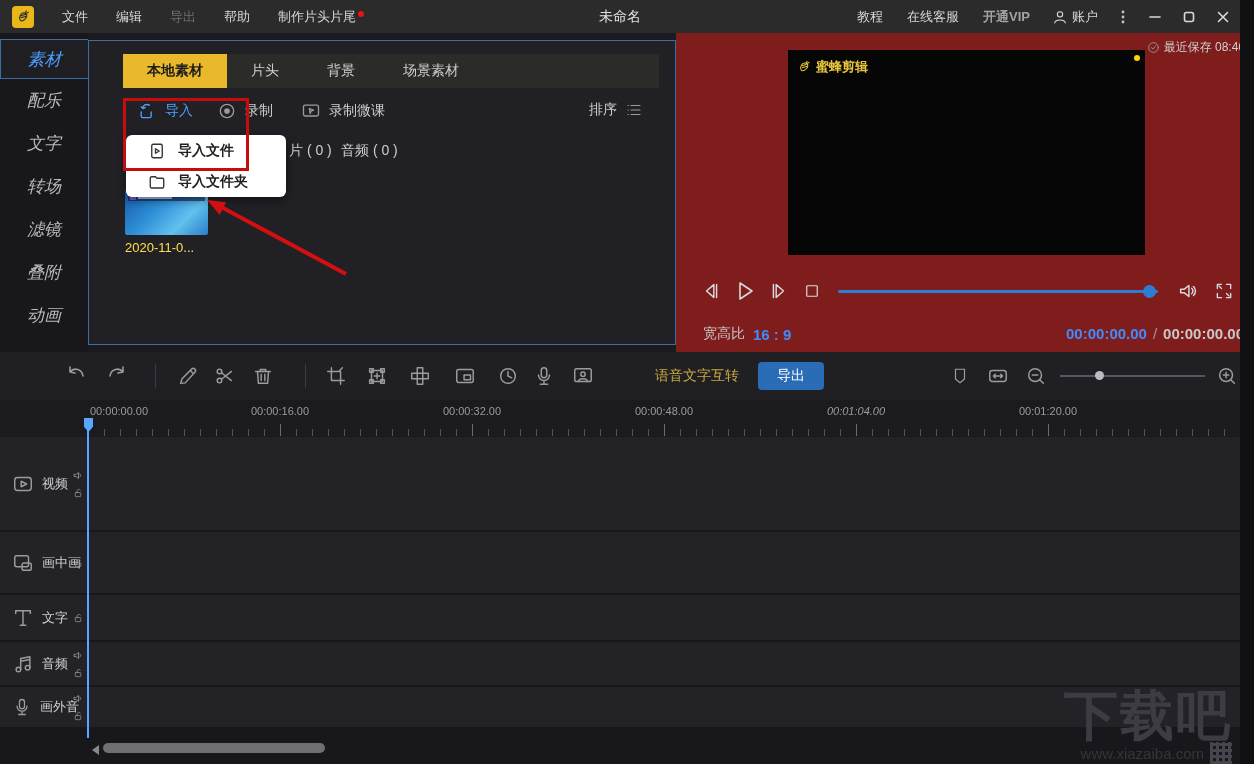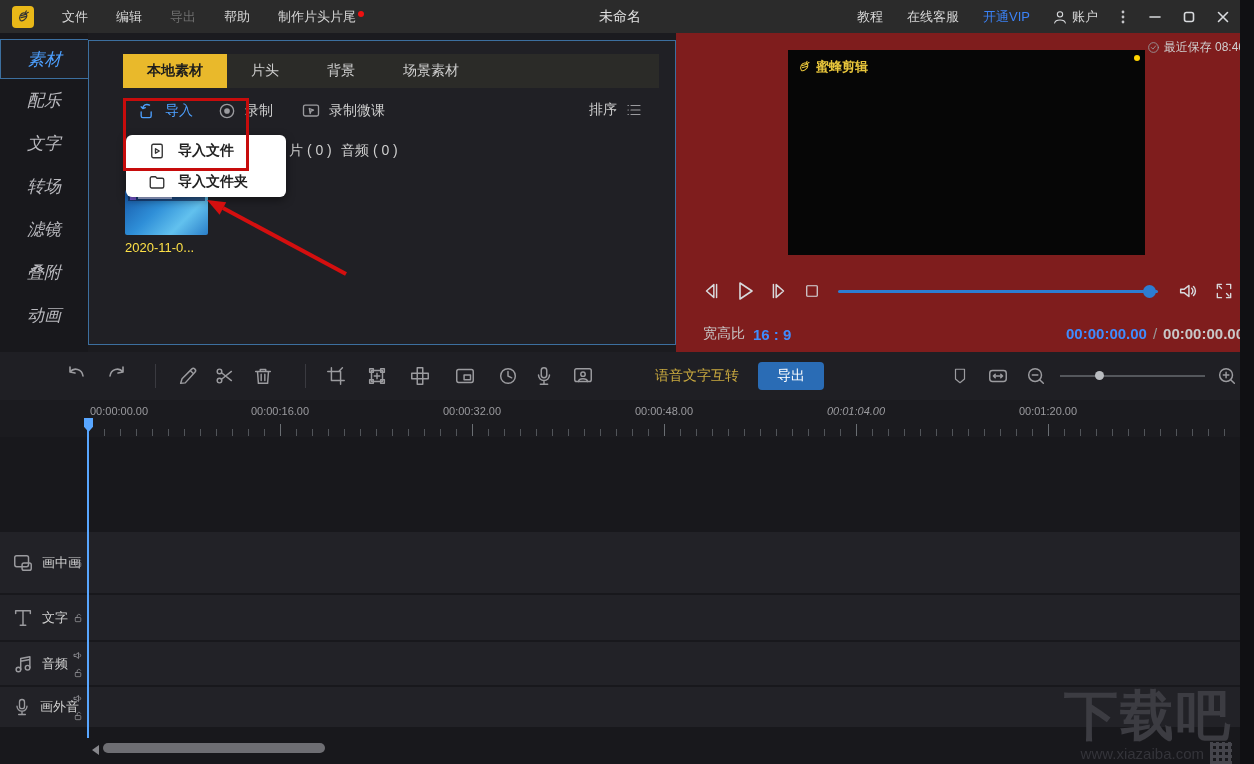--- a/index.html
+++ b/index.html
@@ -9,21 +9,21 @@
 
   
   .titlebar { position:absolute; top:0; left:0; width:100%; height:33px; background:#2b2b2b; display:flex; align-items:center; z-index:20; }
   .logo { width:22px; height:22px; background:#e9b818; border-radius:4px; margin:0 14px 0 12px; display:flex; align-items:center; justify-content:center; }
   .menu-item { font-size:13px; color:#d6d6d6; padding:0 14px; cursor:default; position:relative; }
   .menu-item.dim { color:#6f6f6f; }
   .red-dot { position:absolute; top:3px; right:6px; width:6px; height:6px; border-radius:50%; background:#e11; }
   .tb-title { position:absolute; left:50%; transform:translateX(-50%); font-size:14px; color:#e0e0e0; }
   .tb-right { margin-left:auto; display:flex; align-items:center; height:100%; }
   .tb-link { font-size:13px; color:#d6d6d6; padding:0 12px; }
-  .tb-vip { color:#3b82f6; font-weight:normal; }
+  .tb-vip { color:#a3a3a3; font-weight:bold; }
   .tb-account { display:flex; align-items:center; gap:4px; padding:0 10px; }
   .winbtn { width:34px; height:100%; display:flex; align-items:center; justify-content:center; }
   .kebab { padding:0 8px; display:flex; align-items:center; }
 
   
   .main { position:absolute; top:33px; left:0; width:100%; height:319px; }
 
   .sidebar { position:absolute; left:0; top:0; width:88px; height:100%; background:#18181c; }
   .side-item { height:43px; display:flex; align-items:center; justify-content:center; font-size:17px; color:#b9b9be;font-style:italic; }
   .side-item.active { color:#4da0ff; border:1px solid #3c6f9f; border-right:none; background:#1e1e23; height:40px; margin-top:6px; }
@@ -440,20 +440,38 @@
     <span class="rlabel" style="left:856px;font-style:italic;">00:01:04.00</span>
     <span class="rlabel" style="left:1048px;">00:01:20.00</span>
     <div class="ticks-minor"></div>
     <div class="ticks-major"></div>
     <div class="playhead-flag"></div>
   </div>
   <div class="playhead-line"></div>
 
   <div class="tracks">
 
+    <div class="trow" style="top:0; height:93px;">
+      <div class="thead">
+        <svg class="ic ticon" width="22" height="22" viewBox="0 0 24 24">
+          <rect x="3" y="5" width="18" height="14" rx="3"></rect>
+            <path d="M10 9 l6 3 -6 3 Z"></path>
+        </svg>
+        <span class="tlabel">视频</span>
+        <div class="tside">
+          <svg class="ic" width="12" height="12" viewBox="0 0 24 24">
+            <path d="M4 10 v4 h4 l5 4 V6 L8 10 Z M16 9 a4 4 0 0 1 0 6"></path>
+          </svg>
+          <svg class="ic" width="11" height="11" viewBox="0 0 24 24">
+            <rect x="5" y="11" width="12" height="9" rx="1.5"></rect>
+              <path d="M9 11 V8 a4 4 0 0 1 7.5 -2"></path>
+          </svg>
+        </div>
+      </div>
+    </div>
 
     <div class="trow" style="top:95px; height:61px;">
       <div class="thead">
         <svg class="ic ticon" width="22" height="22" viewBox="0 0 24 24">
           <rect x="3" y="4" width="15" height="12" rx="2"></rect>
             <rect x="11" y="12" width="10" height="8" rx="2"></rect>
         </svg>
         <span class="tlabel">画中画</span>
         <div class="tside">
           <svg class="ic" width="11" height="11" viewBox="0 0 24 24">

